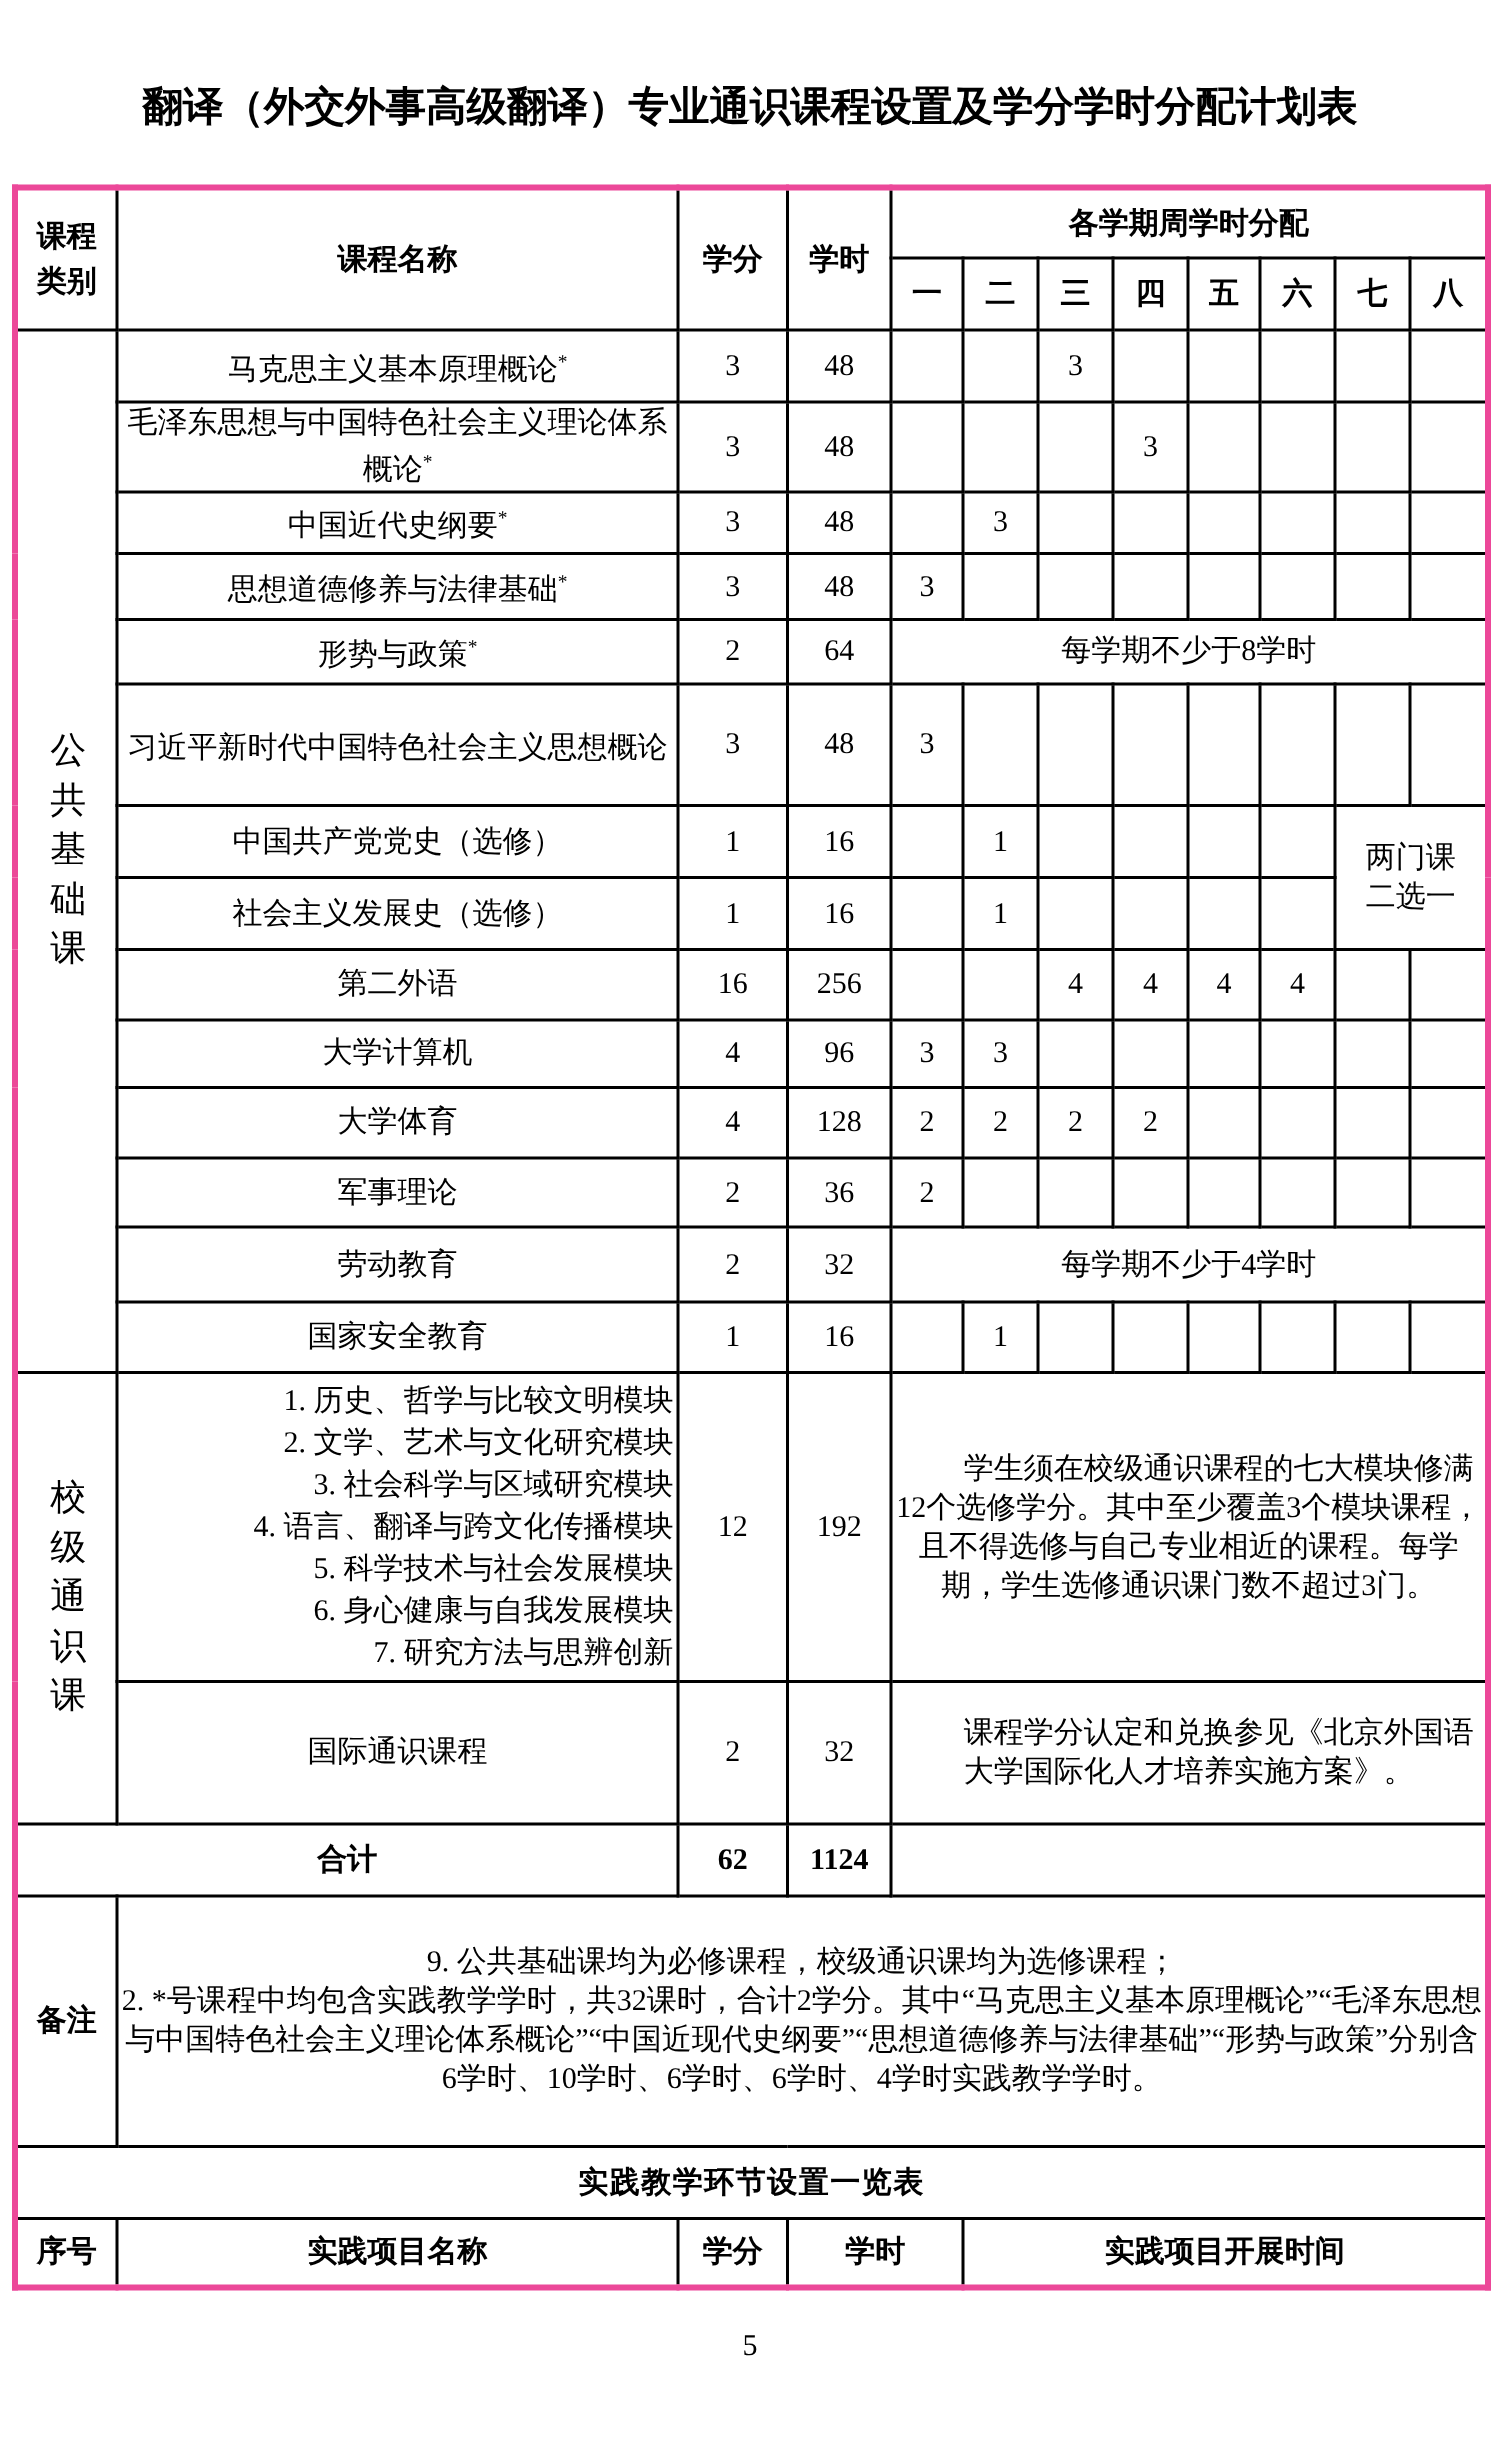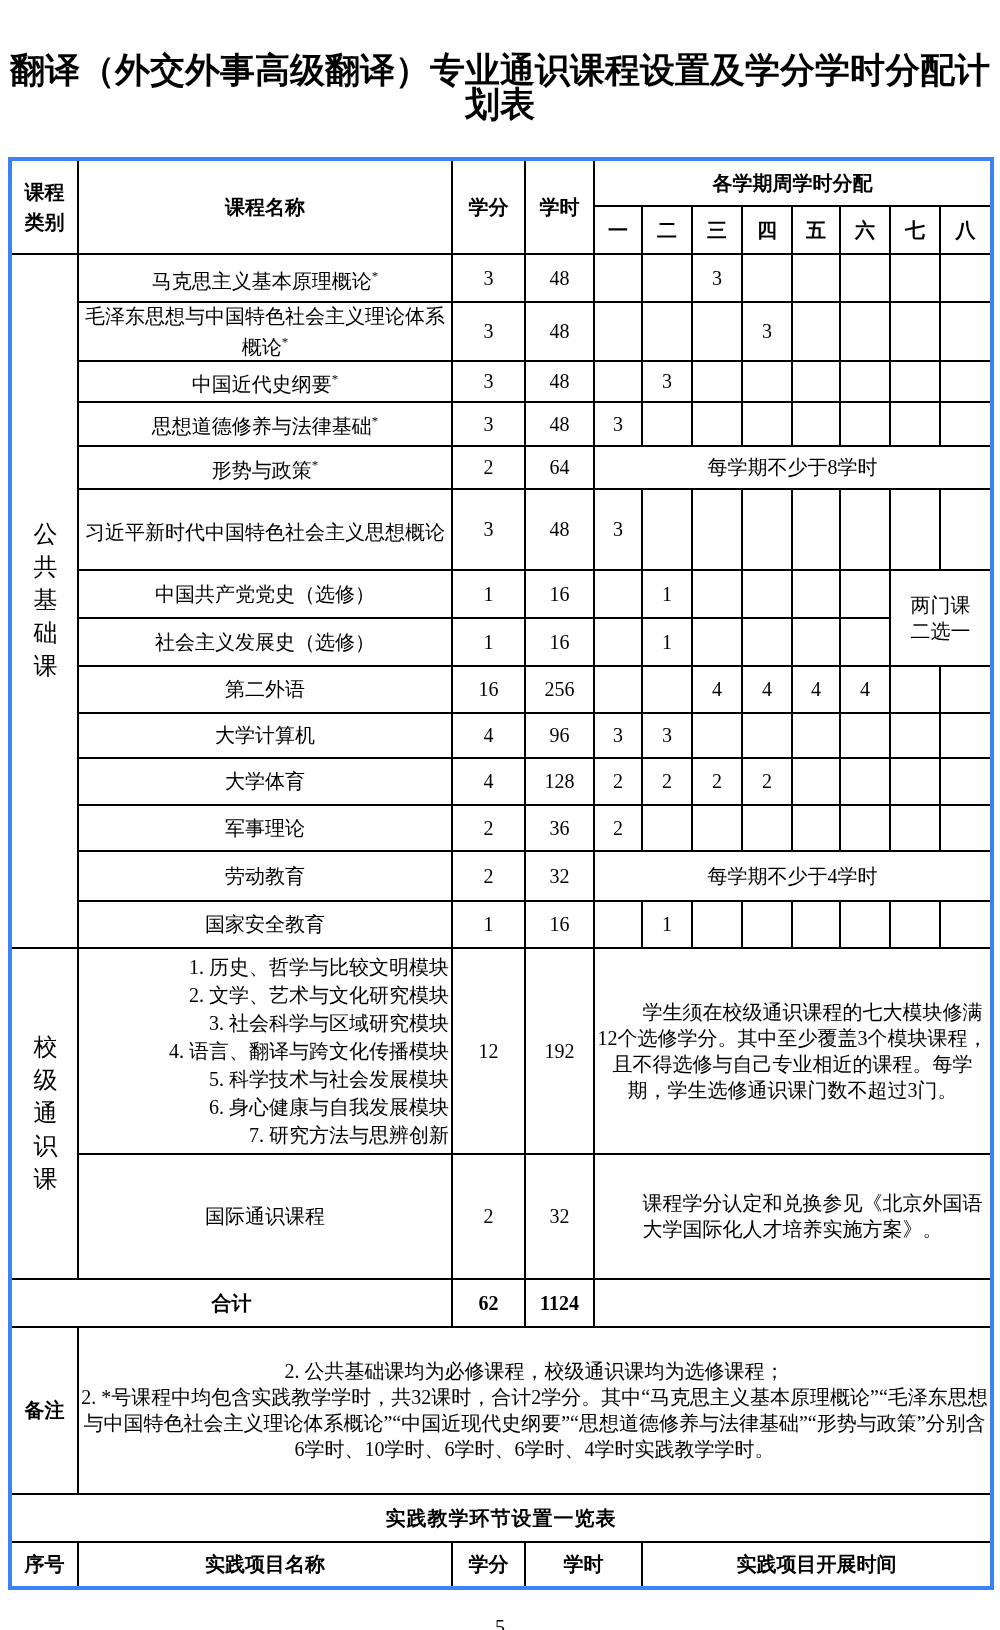--- a/index.html
+++ b/index.html
@@ -4,26 +4,26 @@
 <style>
   html,body{margin:0;padding:0;}
   body{
     width:1000px;height:1630px;background:#ffffff;color:#000;
     font-family:"Liberation Serif","DejaVu Serif",serif;
     -webkit-font-smoothing:none;
   }
   .page{position:relative;width:1000px;height:1630px;overflow:hidden;}
   .doc-title{
     margin:54px 0 0 0;text-align:center;
-    font-size:35px;font-weight:bold;letter-spacing:0px;line-height:34px;
+    font-size:27px;font-weight:bold;letter-spacing:0px;line-height:34px;
   }
   table.sched{
     border-collapse:collapse;table-layout:fixed;
     width:982px;margin:35px 0 0 8px;
-    border:4px solid #3b82f6;
+    border:4px solid #ec4899;
   }
   table.sched td{
     border:2px solid #000;
     font-size:20px;line-height:26px;
     text-align:center;vertical-align:middle;
     padding:0 2px;overflow:hidden;
   }
   td.t4{border-top:4px solid #000;}
   .hdr td{font-weight:bold;}
   .w2{display:inline-block;width:46px;word-break:break-all;line-height:30px;text-align:center;}
@@ -262,38 +262,38 @@
         <div>3. 社会科学与区域研究模块</div>
         <div>4. 语言、翻译与跨文化传播模块</div>
         <div>5. 科学技术与社会发展模块</div>
         <div>6. 身心健康与自我发展模块</div>
         <div>7. 研究方法与思辨创新</div>
       </td>
       <td class="t4">12</td>
       <td class="t4">192</td>
       <td colspan="8" class="noteR t4">学生须在校级通识课程的七大模块修满12个选修学分。其中至少覆盖3个模块课程，且不得选修与自己专业相近的课程。每学期，学生选修通识课门数不超过3门。</td>
     </tr>
-    <tr style="height:125px">
+    <tr style="height:95px">
       <td class="name"><span>国际通识课程</span></td>
       <td>2</td>
       <td>32</td>
       <td colspan="8" class="noteR">课程学分认定和兑换参见《北京外国语大学国际化人才培养实施方案》。</td>
     </tr>
 
     <tr style="height:48px">
       <td colspan="2" class="total-label t4">合计</td>
       <td class="total-num t4">62</td>
       <td class="total-num t4">1124</td>
       <td colspan="8" class="t4"></td>
     </tr>
 
     <tr style="height:167px">
       <td class="remark-label t4">备注</td>
       <td colspan="11" class="remark-body t4">
-        <div>2. 公共基础课均为必修课程，校级通识课均为选修课程；</div>
+        <div>9. 公共基础课均为必修课程，校级通识课均为选修课程；</div>
         <div>2. *号课程中均包含实践教学学时，共32课时，合计2学分。其中“马克思主义基本原理概论”“毛泽东思想与中国特色社会主义理论体系概论”“中国近现代史纲要”“思想道德修养与法律基础”“形势与政策”分别含6学时、10学时、6学时、6学时、4学时实践教学学时。</div>
       </td>
     </tr>
 
     <tr style="height:48px">
       <td colspan="12" class="ptitle t4">实践教学环节设置一览表</td>
     </tr>
     <tr class="phdr" style="height:46px">
       <td>序号</td>
       <td>实践项目名称</td>

